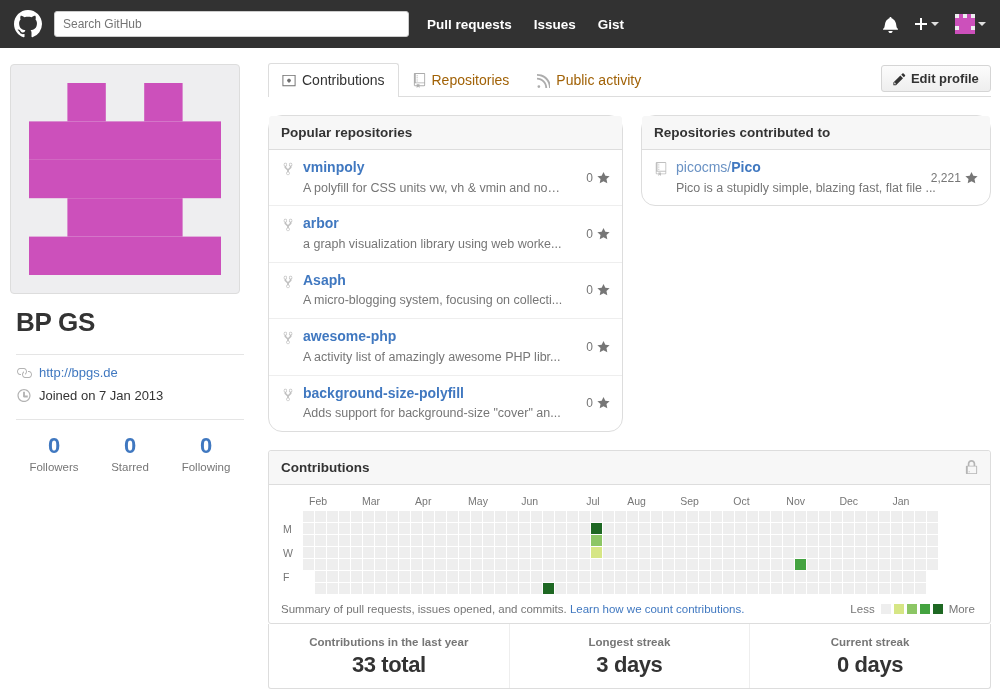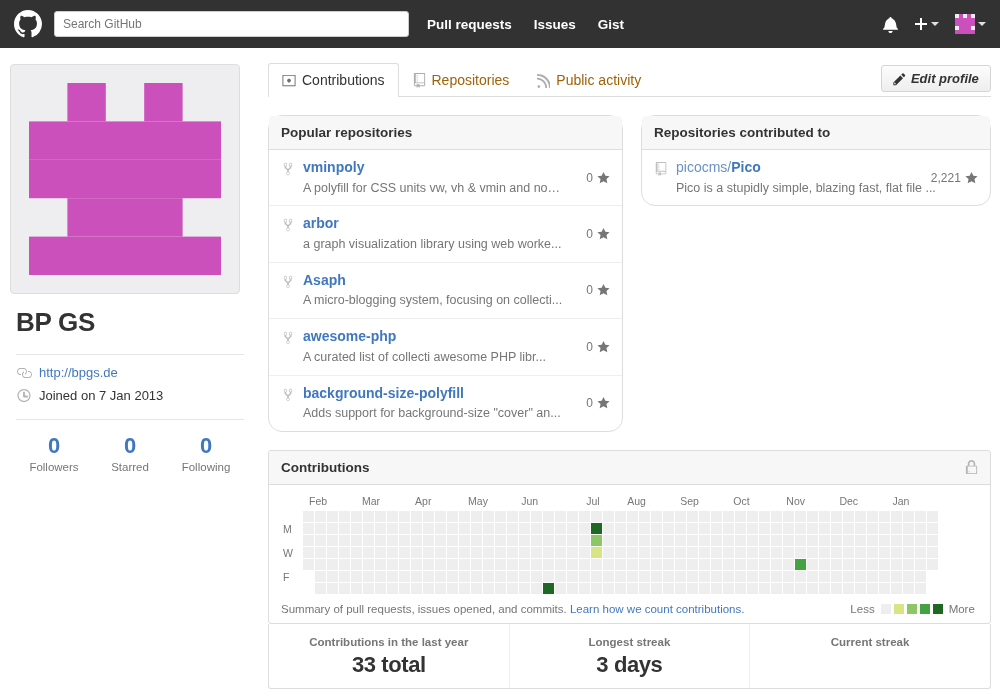--- a/index.html
+++ b/index.html
@@ -82,21 +82,21 @@
     background:#fff; border-color:#ddd; border-radius:3px 3px 0 0;
     color:#333; margin-bottom:-1px; height:34px;
   }
   .tab svg { opacity:.6; }
   .tab.active svg { opacity:.85; }
   .edit-btn {
     position:absolute; right:0; bottom:4px;
     display:flex; align-items:center; gap:5px;
     background:linear-gradient(#fcfcfc,#eee); border:1px solid #d5d5d5;
     border-radius:3px; padding:5px 11px; font-size:13px; font-weight:bold;
-    color:#333; cursor:pointer;font-style:italic;
+    color:#333; cursor:pointer;
   }
 
   
   .cols { display:flex; gap:18px; margin-top:18px; }
   .col-left { width:355px; flex:none; }
   .col-right { flex:1; }
   .panel { border:1px solid #ddd; border-radius:14px; background:#fff; }
   .panel-head {
     background:#f7f7f7; border-bottom:1px solid #ddd; padding:9px 12px;
     font-size:13.5px; font-weight:bold; color:#333; border-radius:3px 3px 0 0;
@@ -370,21 +370,21 @@
             <svg class="repo-icon" viewBox="0 0 10 16" width="12" height="14">
               <path fill="#767676" d="M8 1a1.993 1.993 0 0 0-1 3.72V6L5 8 3 6V4.72A1.993 1.993 0 0 0 2
               1a1.993 1.993 0 0 0-1 3.72V6.5l3 3v1.78A1.993 1.993 0 0 0 5 15a1.993 1.993 0 0 0
               1-3.72V9.5l3-3V4.72A1.993 1.993 0 0 0 8 1zM2 4.2C1.34 4.2.8 3.65.8 3c0-.65.55-1.2 1.2-1.2.65
               0 1.2.55 1.2 1.2 0 .65-.55 1.2-1.2 1.2zm3 10c-.66 0-1.2-.55-1.2-1.2 0-.65.55-1.2 1.2-1.2.65
               0 1.2.55 1.2 1.2 0 .65-.55 1.2-1.2 1.2zm3-10c-.66 0-1.2-.55-1.2-1.2 0-.65.55-1.2 1.2-1.2.65
               0 1.2.55 1.2 1.2 0 .65-.55 1.2-1.2 1.2z"></path>
             </svg>
             <div class="repo-main">
               <a class="repo-name" href="#">awesome-php</a>
-              <div class="repo-desc">A curated list of collecti awesome PHP libr...</div>
+              <div class="repo-desc">A activity list of amazingly awesome PHP libr...</div>
             </div>
             <div class="stars">
               <span>0</span>
               <svg class="star-ico" viewBox="0 0 14 16" width="13" height="14">
                 <path d="M14 6l-4.9-.64L7 1 4.9 5.36 0 6l3.6 3.26L2.67 14 7 11.67 11.33 14l-.93-4.74L14 6z"></path>
               </svg>
             </div>
           </div>
 
           <div class="repo-row">
@@ -966,17 +966,18 @@
       <div class="streak">
         <div class="s-lbl">Contributions in the last year</div>
         <div class="s-val">33 total</div>
       </div>
       <div class="streak">
         <div class="s-lbl">Longest streak</div>
         <div class="s-val">3 days</div>
       </div>
       <div class="streak">
         <div class="s-lbl">Current streak</div>
+        <div class="s-val">0 days</div>
       </div>
     </div>
 
   </div>
 </div>
 
 </body></html>

